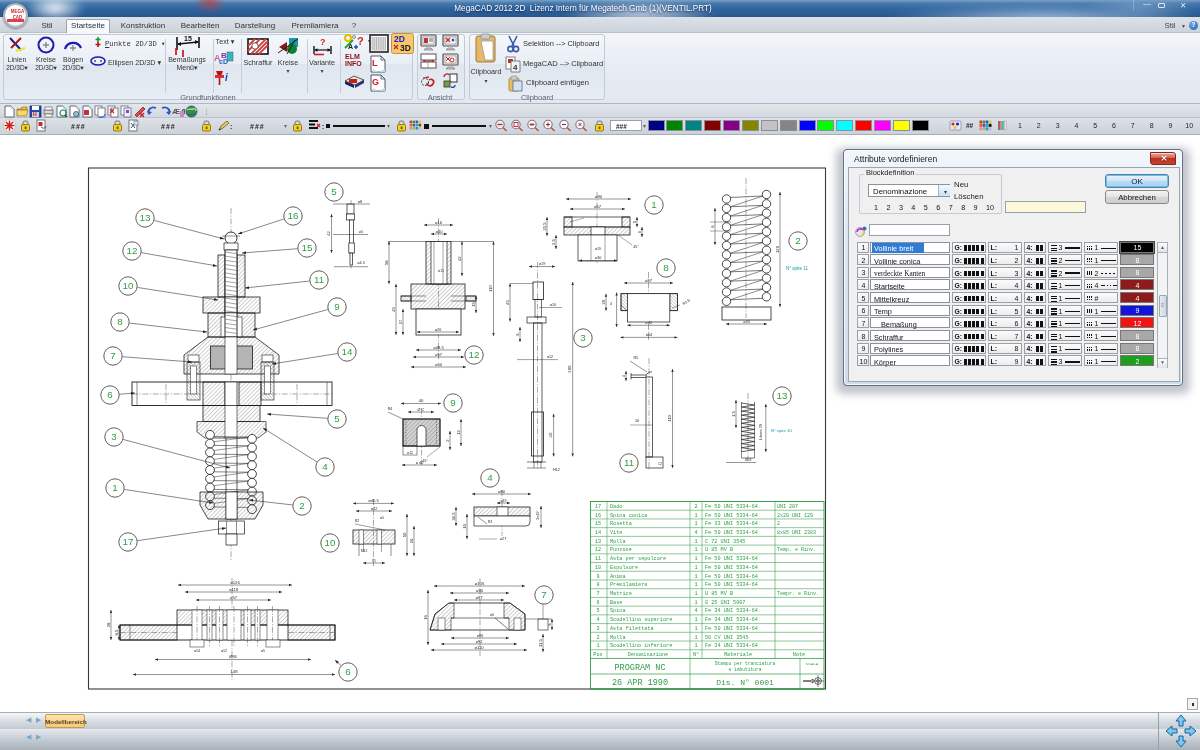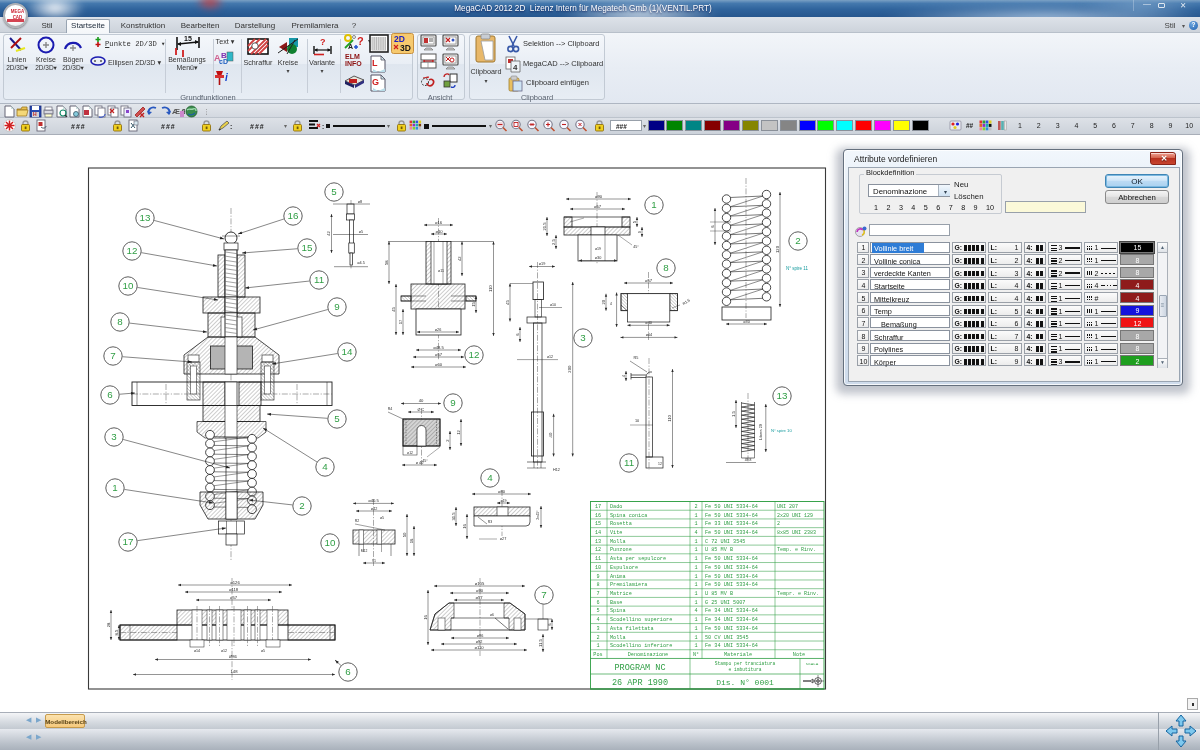--- a/index.html
+++ b/index.html
@@ -1361,21 +1361,21 @@
     <div class="tx" style="left:10px;top:1.8px;font-size:7px;color:#111;">1</div>
     <div class="abs" style="left:16px;top:5px;width:15px;height:1px;background:#111;"></div>
   </div>
 <div class="abs" style="left:1119.5px;top:254.15px;width:34px;height:11px;background:#a8a8a8;border:1px solid #777;z-index:11;">
     <div class="tx" style="left:17px;top:1.5px;font-size:7px;color:#fff;transform:translateX(-50%);">8</div>
   </div>
 <div class="abs" style="left:857px;top:266.8px;width:12px;height:11px;background:linear-gradient(180deg,#fbfbfb,#ececec);border:1px solid #9aa0a8;z-index:11;">
     <div class="tx" style="left:5.5px;top:1.5px;font-size:7px;color:#111;transform:translateX(-50%);">3</div>
   </div>
 <div class="abs" style="left:870px;top:266.8px;width:80px;height:11px;background:#fff;border:1px solid #8a929e;z-index:11;">
-    <div class="tx" style="left:3px;top:1.5px;font-size:7.3px;color:#111;">verdeckte Kanten</div>
+    <div class="tx" style="left:3px;top:1.5px;font-size:7.3px;color:#111;font-family:Liberation Serif, serif;">verdeckte Kanten</div>
   </div>
 <div class="abs" style="left:951.5px;top:266.8px;width:34px;height:11px;background:linear-gradient(180deg,#fbfbfb,#ececec);border:1px solid #9aa0a8;z-index:11;">
     <div class="tx" style="left:2px;top:1.8px;font-size:6.8px;color:#111;font-weight:700;">G:</div>
     <div class="abs" style="left:11.0px;top:2.8px;width:3px;height:5.6px;background:#111;"></div>
     <div class="abs" style="left:15.3px;top:2.8px;width:3px;height:5.6px;background:#111;"></div>
     <div class="abs" style="left:19.6px;top:2.8px;width:3px;height:5.6px;background:#111;"></div>
     <div class="abs" style="left:23.9px;top:2.8px;width:3px;height:5.6px;background:#111;"></div>
     <div class="abs" style="left:28.2px;top:2.8px;width:3px;height:5.6px;background:#111;"></div>
   </div>
 <div class="abs" style="left:987.5px;top:266.8px;width:34px;height:11px;background:linear-gradient(180deg,#fbfbfb,#ececec);border:1px solid #9aa0a8;z-index:11;">

